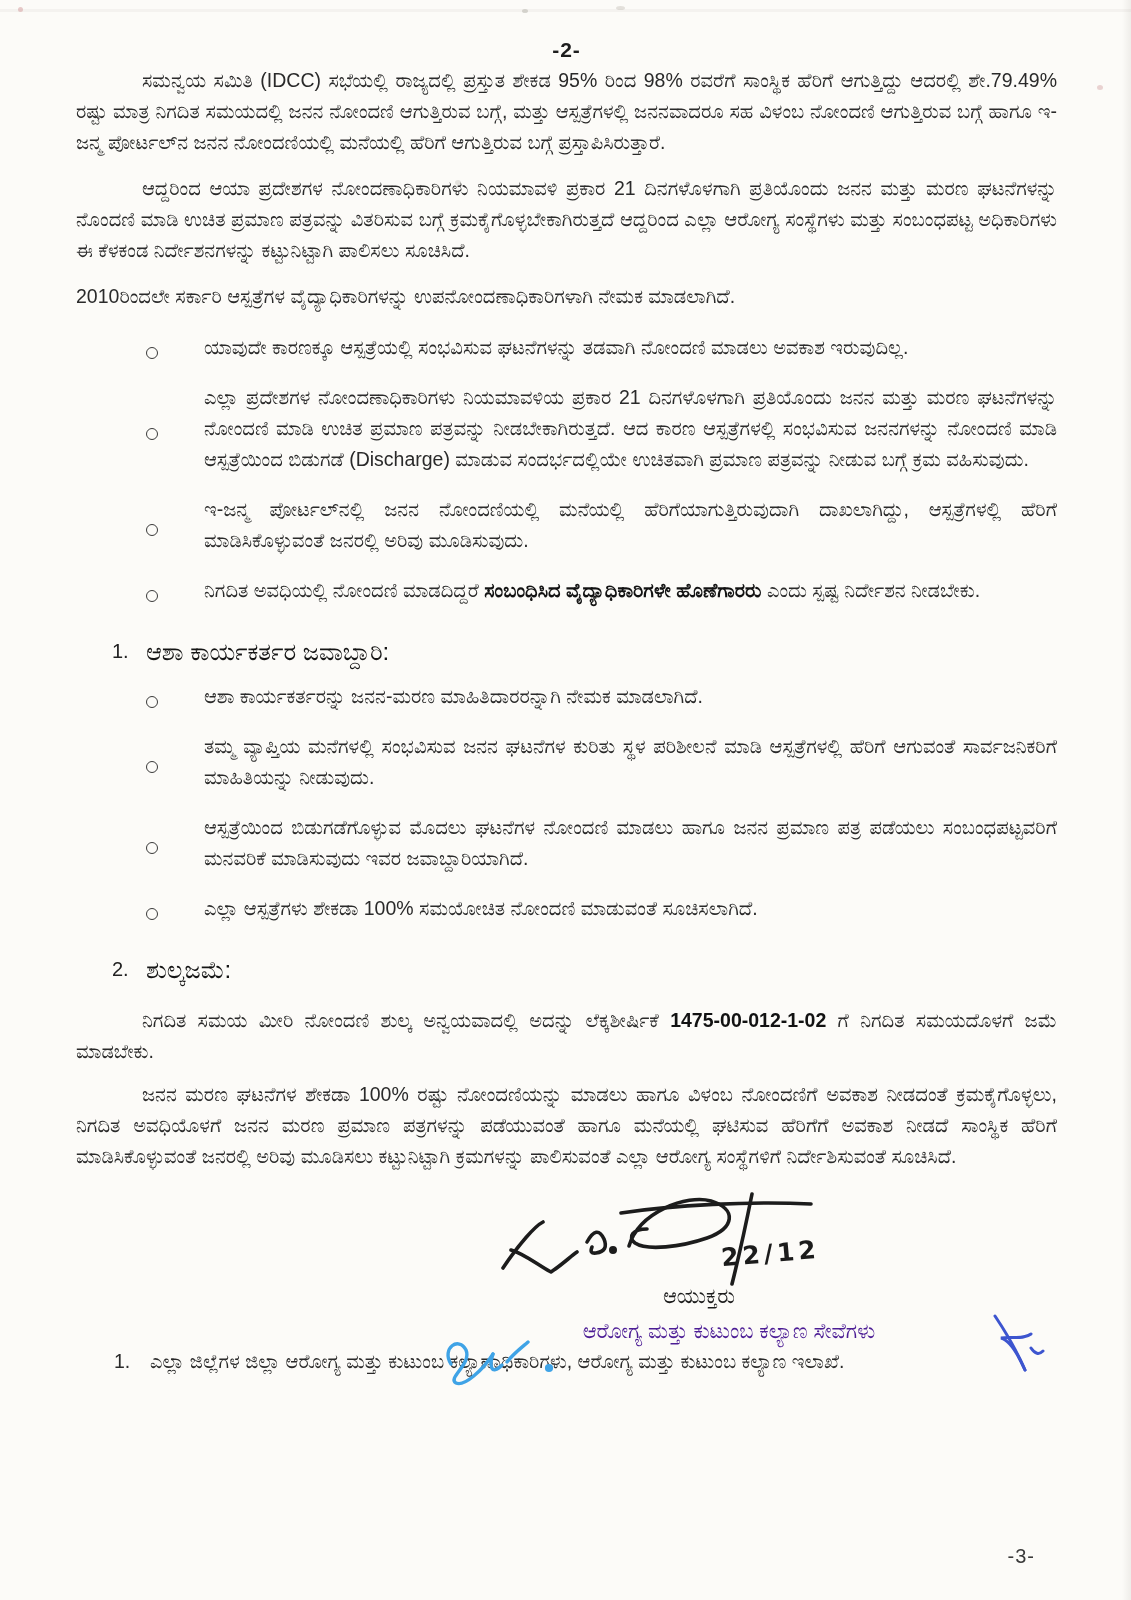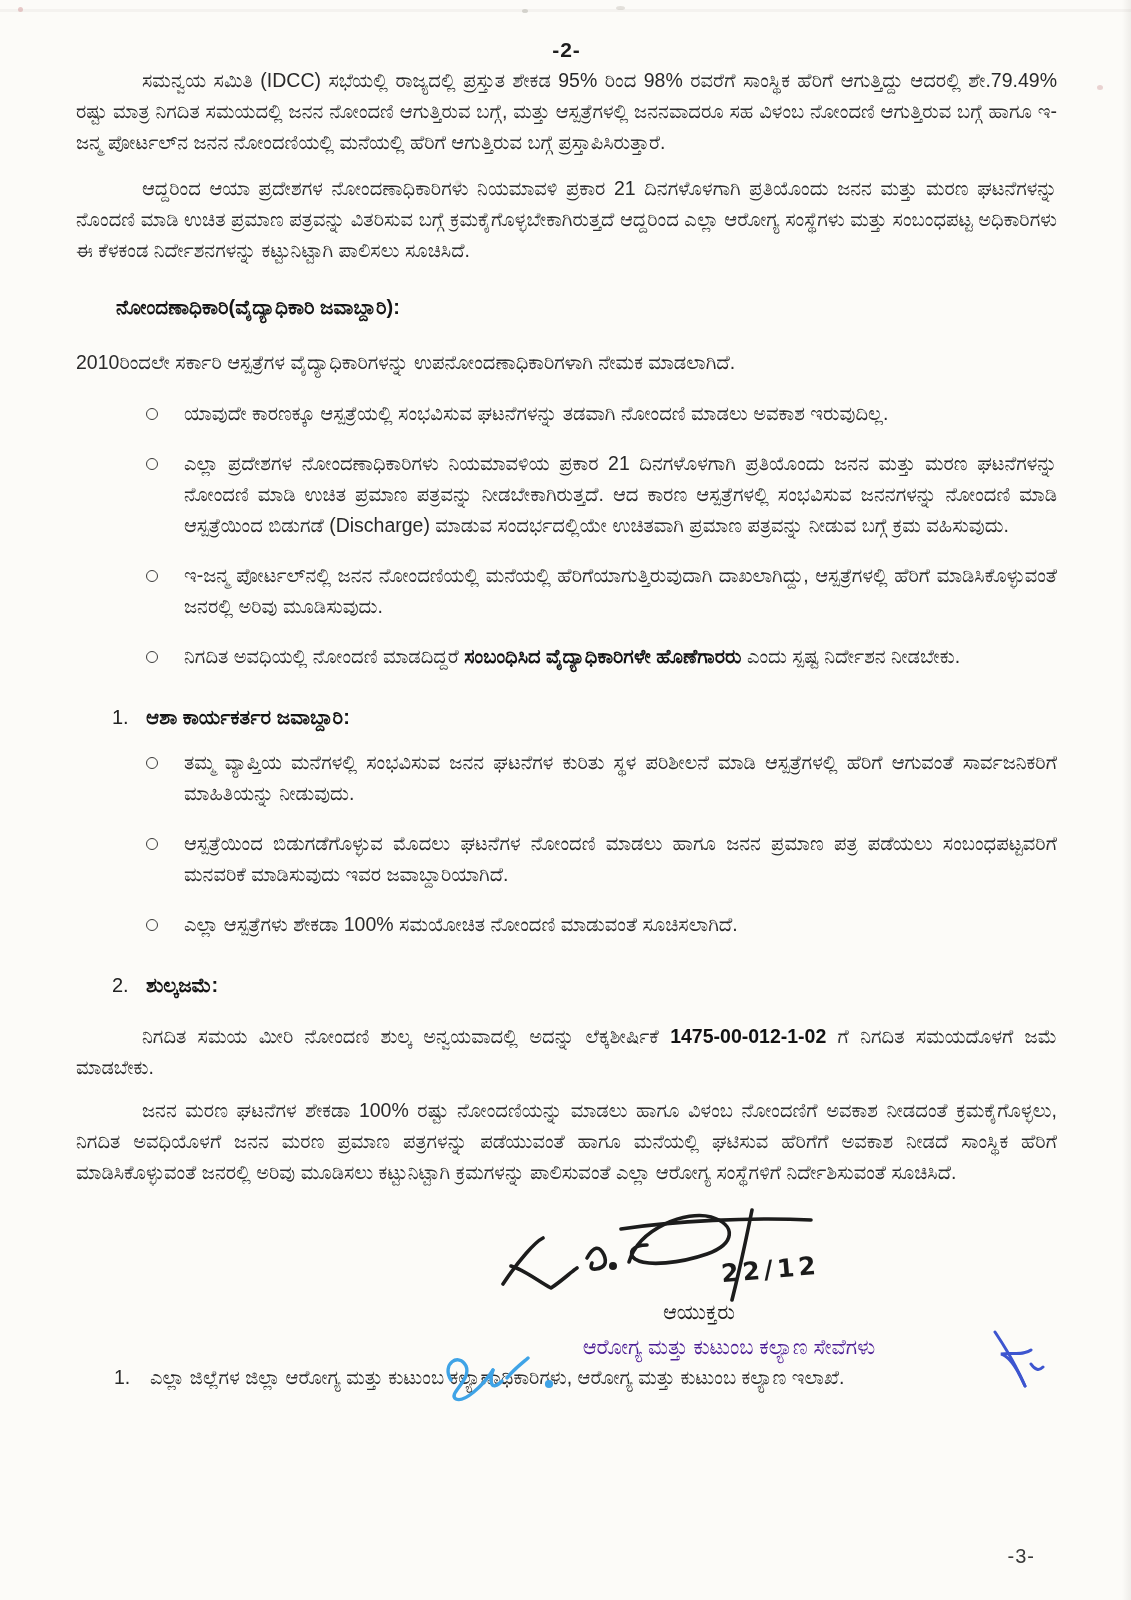--- a/index.html
+++ b/index.html
@@ -25,29 +25,29 @@
   .body-text{font-size:19.5px;line-height:31px;text-align:justify;}
   p.para{margin:0 0 15px 0;text-indent:66px;}
   p.para.tight{margin-bottom:12px;}
   .first-block{margin-top:46px;}
   h3.sec-head{
     font-size:20px;font-weight:bold;color:#161616;
     margin:26px 0 24px 40px;
   }
   p.no-indent{text-indent:0;}
   ul.dotlist{list-style:none;margin:20px 0 8px 0;padding:0 0 0 70px;}
-  ul.dotlist li{display:flex;align-items:flex-start;margin:0 0 19px 0;}
+  ul.dotlist li{display:flex;align-items:center;margin:0 0 19px 0;gap:20px;}
   .o-marker{
     flex:none;width:10px;height:10px;border:1.8px solid #3a3a3a;border-radius:50%;
     margin:10px 26px 0 0;background:transparent;
   }
   .li-text{flex:1;}
   .num-sec{display:flex;align-items:flex-start;margin:30px 0 10px 36px;}
   .num-label{flex:none;width:34px;font-size:20px;color:#222;}
-  .num-head{font-size:20px;font-weight:bold;color:#151515;}
+  .num-head{font-size:24px;font-weight:normal;color:#151515;}
   .boldspan{font-weight:bold;color:#121212;}
   
   .sig-block{
     position:relative;
     width:560px;
     margin:4px 48px 0 auto;
     text-align:center;
   }
   .sig-ink{display:block;margin:0 auto -8px 40px;}
   .sig-date{
@@ -83,21 +83,20 @@
   <div class="speck" style="left:455px;top:180px;width:6px;height:5px;background:rgba(180,178,170,0.35);"></div>
 
   <div class="content body-text">
 
     <div class="page-num-top">-2-</div>
 
     <p class="para first-block">ಸಮನ್ವಯ ಸಮಿತಿ (IDCC) ಸಭೆಯಲ್ಲಿ  ರಾಜ್ಯದಲ್ಲಿ ಪ್ರಸ್ತುತ ಶೇಕಡ 95% ರಿಂದ 98% ರವರೆಗೆ ಸಾಂಸ್ಥಿಕ ಹೆರಿಗೆ ಆಗುತ್ತಿದ್ದು ಆದರಲ್ಲಿ ಶೇ.79.49% ರಷ್ಟು ಮಾತ್ರ ನಿಗದಿತ ಸಮಯದಲ್ಲಿ ಜನನ ನೋಂದಣಿ ಆಗುತ್ತಿರುವ ಬಗ್ಗೆ, ಮತ್ತು ಆಸ್ಪತ್ರೆಗಳಲ್ಲಿ ಜನನವಾದರೂ ಸಹ ವಿಳಂಬ ನೋಂದಣಿ ಆಗುತ್ತಿರುವ ಬಗ್ಗೆ ಹಾಗೂ ಇ-ಜನ್ಮ ಪೋರ್ಟಲ್‌ನ ಜನನ ನೋಂದಣಿಯಲ್ಲಿ ಮನೆಯಲ್ಲಿ ಹೆರಿಗೆ ಆಗುತ್ತಿರುವ ಬಗ್ಗೆ ಪ್ರಸ್ತಾಪಿಸಿರುತ್ತಾರೆ.</p>
 
     <p class="para">ಆದ್ದರಿಂದ ಆಯಾ ಪ್ರದೇಶಗಳ ನೋಂದಣಾಧಿಕಾರಿಗಳು ನಿಯಮಾವಳಿ ಪ್ರಕಾರ 21 ದಿನಗಳೊಳಗಾಗಿ ಪ್ರತಿಯೊಂದು ಜನನ ಮತ್ತು ಮರಣ ಘಟನೆಗಳನ್ನು ನೊಂದಣಿ ಮಾಡಿ ಉಚಿತ ಪ್ರಮಾಣ ಪತ್ರವನ್ನು ವಿತರಿಸುವ ಬಗ್ಗೆ ಕ್ರಮಕೈಗೊಳ್ಳಬೇಕಾಗಿರುತ್ತದೆ ಆದ್ದರಿಂದ ಎಲ್ಲಾ ಆರೋಗ್ಯ ಸಂಸ್ಥೆಗಳು ಮತ್ತು ಸಂಬಂಧಪಟ್ಟ ಅಧಿಕಾರಿಗಳು ಈ ಕೆಳಕಂಡ ನಿರ್ದೇಶನಗಳನ್ನು ಕಟ್ಟುನಿಟ್ಟಾಗಿ ಪಾಲಿಸಲು ಸೂಚಿಸಿದೆ.</p>
 
-    <h3 class="sec-head">ನೋಂದಣಾಧಿಕಾರಿ(ವೈದ್ಯಾಧಿಕಾರಿ ಜವಾಬ್ದಾರಿ):</h3>
 
     <p class="para no-indent" style="margin-bottom:0;">2010ರಿಂದಲೇ ಸರ್ಕಾರಿ ಆಸ್ಪತ್ರೆಗಳ ವೈದ್ಯಾಧಿಕಾರಿಗಳನ್ನು ಉಪನೋಂದಣಾಧಿಕಾರಿಗಳಾಗಿ ನೇಮಕ ಮಾಡಲಾಗಿದೆ.</p>
 
     <ul class="dotlist">
       <li>
         <span class="o-marker"></span>
         <span class="li-text">ಯಾವುದೇ ಕಾರಣಕ್ಕೂ ಆಸ್ಪತ್ರೆಯಲ್ಲಿ ಸಂಭವಿಸುವ ಘಟನೆಗಳನ್ನು ತಡವಾಗಿ ನೋಂದಣಿ ಮಾಡಲು ಅವಕಾಶ ಇರುವುದಿಲ್ಲ.</span>
       </li>
       <li>
         <span class="o-marker"></span>
@@ -112,20 +111,24 @@
         <span class="li-text"><span>ನಿಗದಿತ ಅವಧಿಯಲ್ಲಿ ನೋಂದಣಿ ಮಾಡದಿದ್ದರೆ </span><span class="boldspan">ಸಂಬಂಧಿಸಿದ ವೈದ್ಯಾಧಿಕಾರಿಗಳೇ ಹೊಣೆಗಾರರು</span><span> ಎಂದು ಸ್ಪಷ್ಟ ನಿರ್ದೇಶನ ನೀಡಬೇಕು.</span></span>
       </li>
     </ul>
 
     <div class="num-sec">
       <span class="num-label">1.</span>
       <span class="num-head">ಆಶಾ ಕಾರ್ಯಕರ್ತರ ಜವಾಬ್ದಾರಿ:</span>
     </div>
 
     <ul class="dotlist" style="margin-top:14px;">
+      <li>
+        <span class="o-marker"></span>
+        <span class="li-text">ಆಶಾ ಕಾರ್ಯಕರ್ತರನ್ನು ಜನನ-ಮರಣ ಮಾಹಿತಿದಾರರನ್ನಾಗಿ ನೇಮಕ ಮಾಡಲಾಗಿದೆ.</span>
+      </li>
       <li>
         <span class="o-marker"></span>
         <span class="li-text">ತಮ್ಮ ವ್ಯಾಪ್ತಿಯ ಮನೆಗಳಲ್ಲಿ ಸಂಭವಿಸುವ ಜನನ ಘಟನೆಗಳ ಕುರಿತು ಸ್ಥಳ ಪರಿಶೀಲನೆ ಮಾಡಿ ಆಸ್ಪತ್ರೆಗಳಲ್ಲಿ ಹೆರಿಗೆ ಆಗುವಂತೆ ಸಾರ್ವಜನಿಕರಿಗೆ ಮಾಹಿತಿಯನ್ನು ನೀಡುವುದು.</span>
       </li>
       <li>
         <span class="o-marker"></span>
         <span class="li-text">ಆಸ್ಪತ್ರೆಯಿಂದ ಬಿಡುಗಡೆಗೊಳ್ಳುವ ಮೊದಲು ಘಟನೆಗಳ ನೋಂದಣಿ ಮಾಡಲು ಹಾಗೂ ಜನನ ಪ್ರಮಾಣ ಪತ್ರ ಪಡೆಯಲು ಸಂಬಂಧಪಟ್ಟವರಿಗೆ ಮನವರಿಕೆ ಮಾಡಿಸುವುದು ಇವರ ಜವಾಬ್ದಾರಿಯಾಗಿದೆ.</span>
       </li>
       <li>
         <span class="o-marker"></span>

